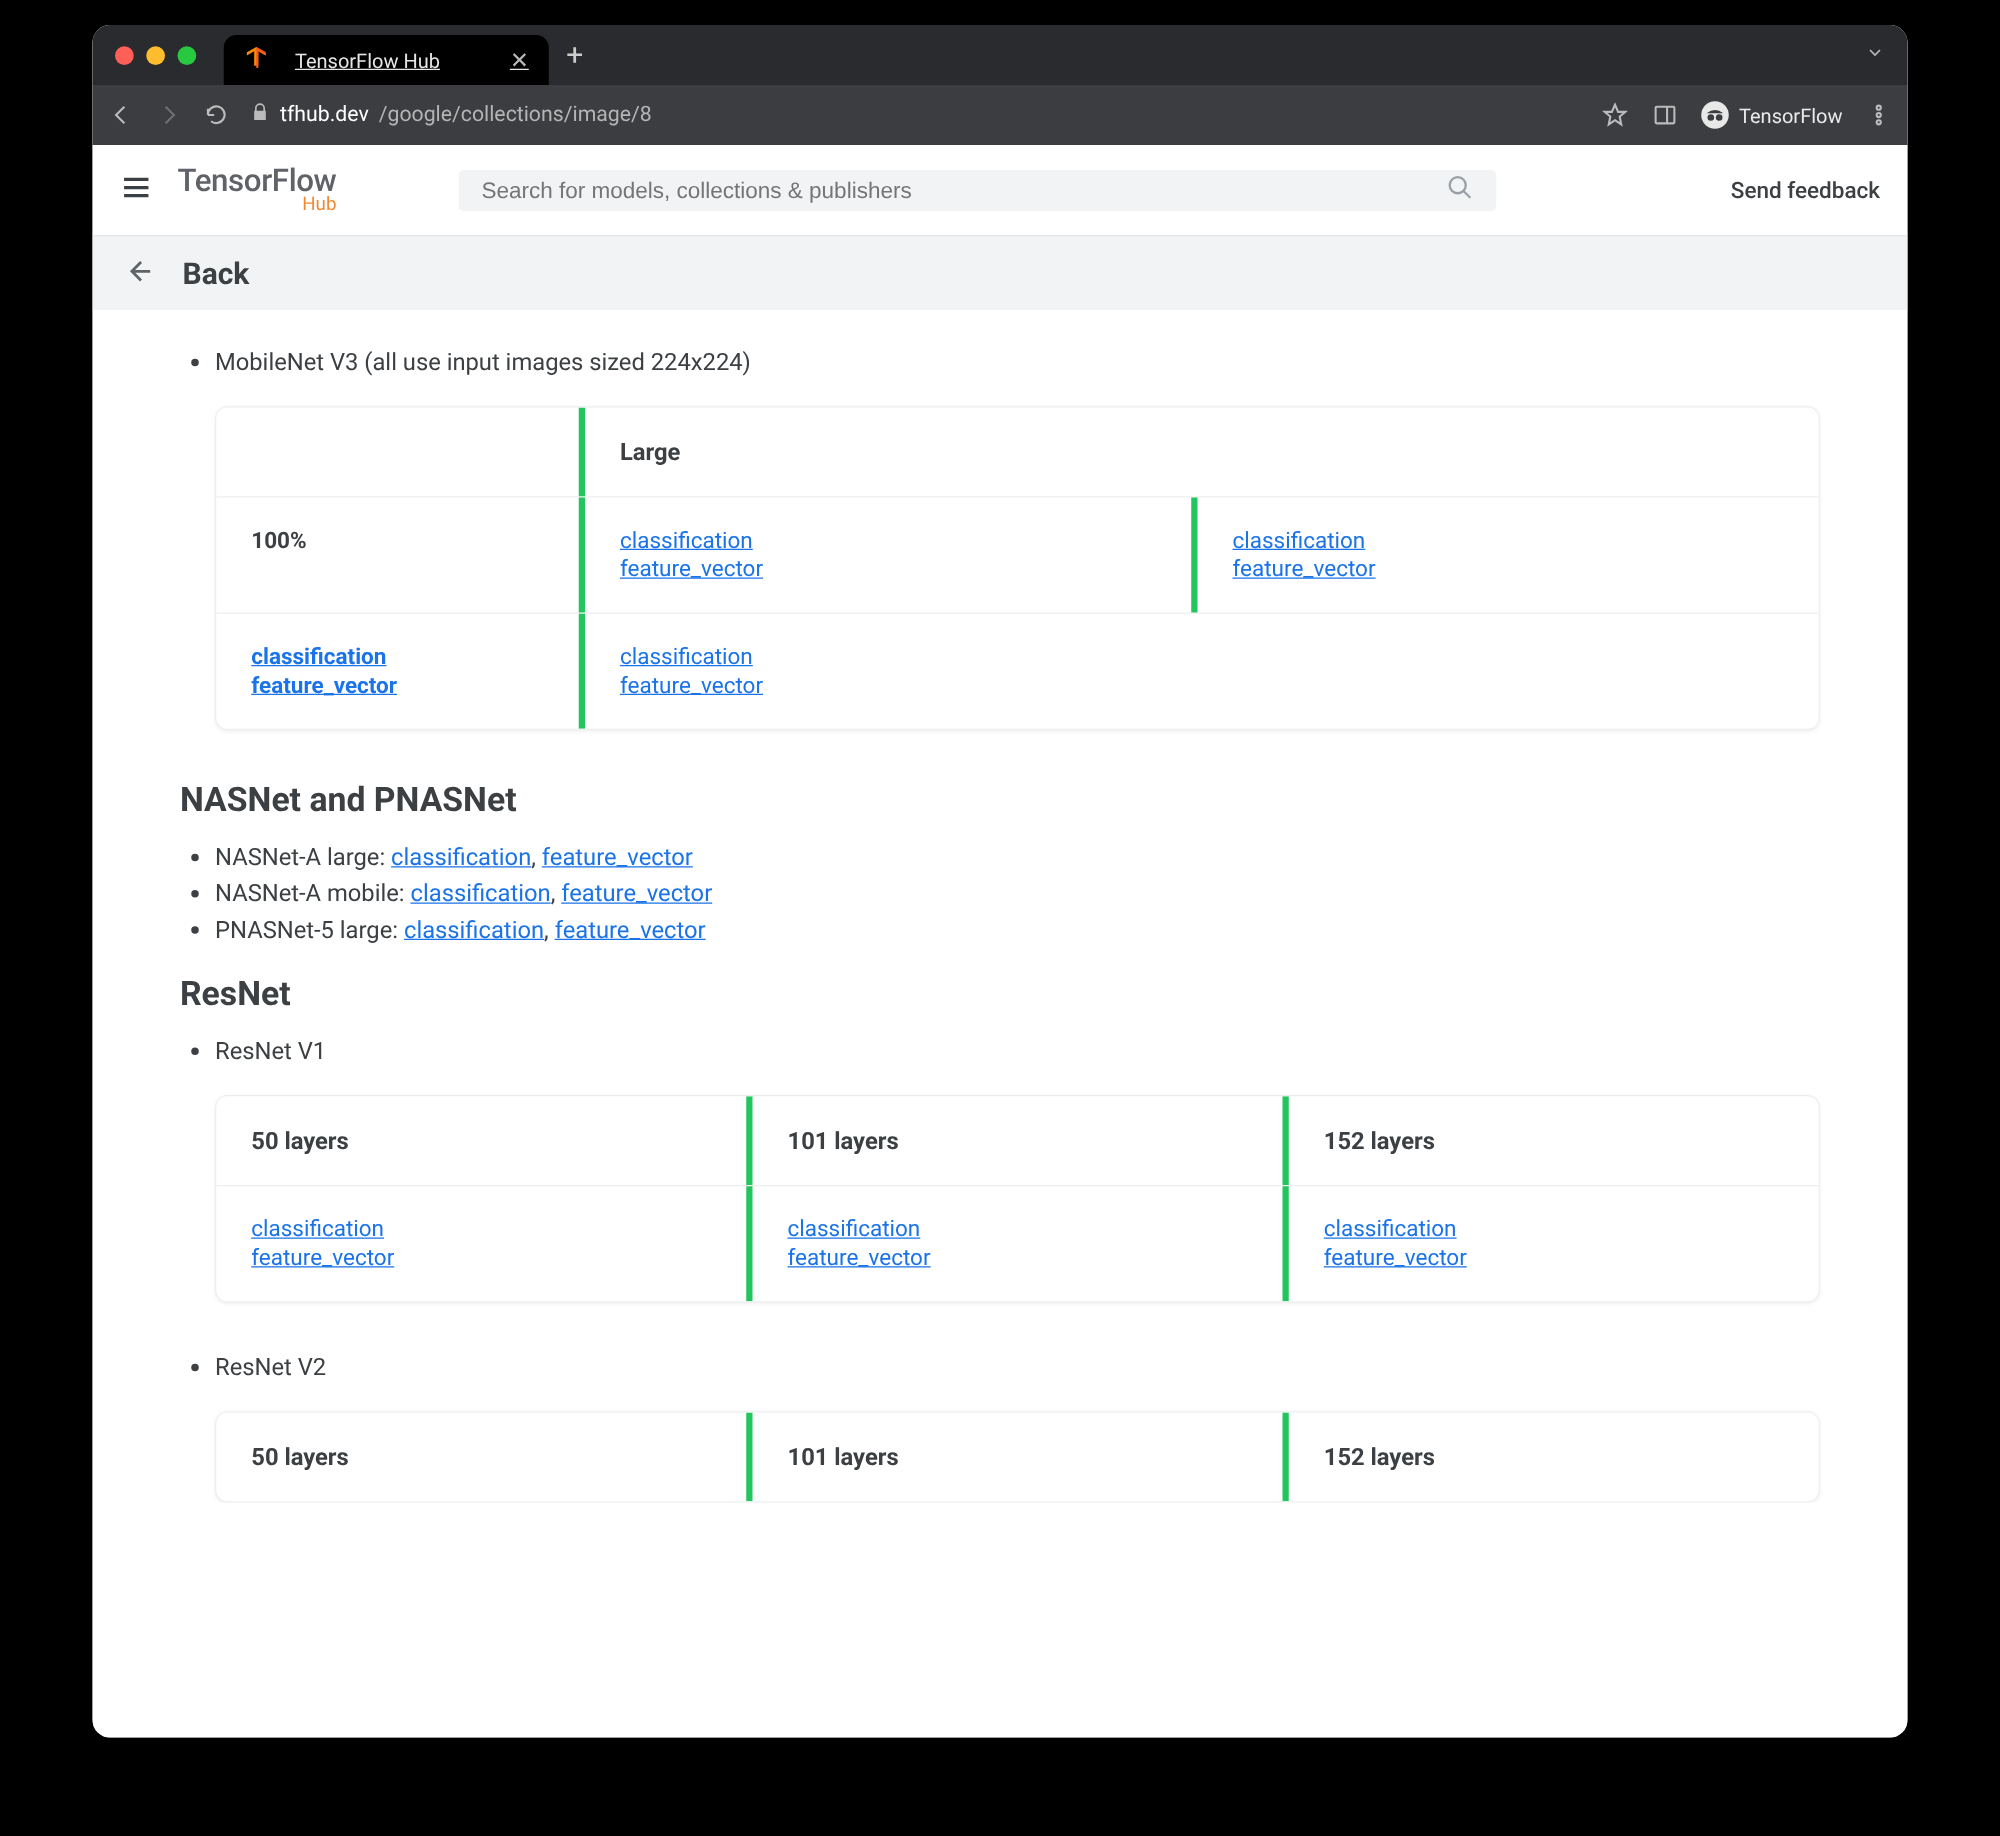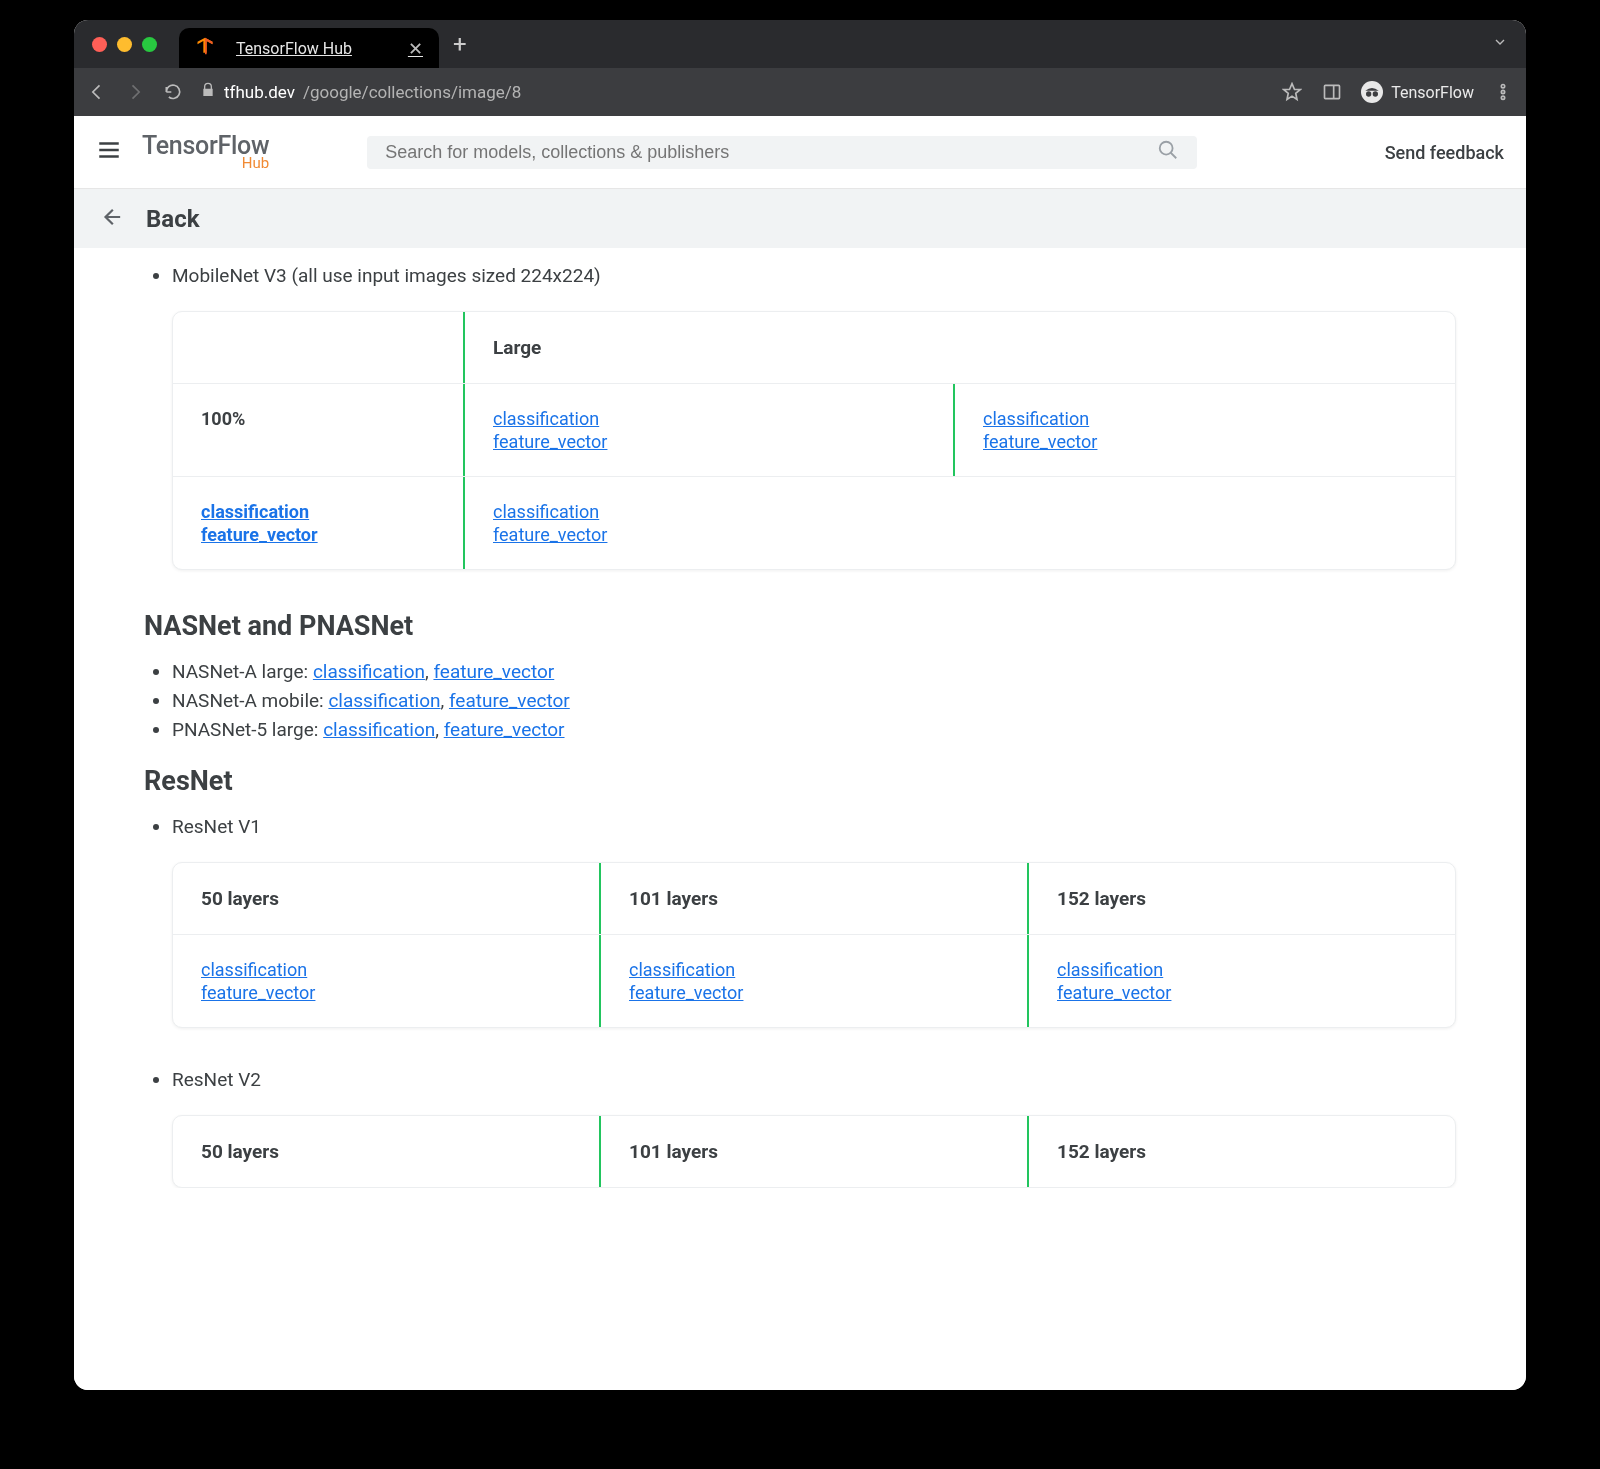--- a/index.html
+++ b/index.html
@@ -124,40 +124,40 @@
   display:flex;
   align-items:center;
   padding:0 26px;
   gap:24px;
   border-top:1px solid #e6e6e6;
 }
 .backbar .back-arrow svg { width:22px; height:22px; stroke:#5f6368; fill:none; stroke-width:2.4; }
 .backbar .back-label { font-size:24px; font-weight:700; color:#3c4043; }
 
 .content {
-  padding: 16px 70px 0 70px;
+  padding: 30px 70px 0 70px;
   color:#3c4043;
   overflow:hidden;
 }
 .bullet-item { margin-left: 28px; font-size:19px; color:#3c4043; list-style: disc; margin-bottom: 6px; }
 .bullet-item .prefix { color:#3c4043; }
 .link { color:#1a73e8; text-decoration:underline; cursor:pointer; }
 .comma { color:#3c4043; }
 
 .card-table {
   margin: 24px 0 40px 28px;
   background:#fff;
   border-radius:10px;
   border:1px solid #eceef0;
   box-shadow: 0 1px 3px rgba(60,64,67,0.08);
   overflow:hidden;
 }
 .ct-row { display:flex; }
 .ct-row + .ct-row { border-top:1px solid #eceef0; }
-.ct-cell { padding: 24px 28px; font-size:18px; color:#3c4043; border-left:2px solid #22c55e; }
+.ct-cell { padding: 24px 28px; font-size:18px; color:#3c4043; border-left:5px solid #22c55e; }
 .ct-cell:first-child { border-left:none; }
 .ct-header .ct-cell { font-weight:700; font-size:19px; }
 .ct-cell .link-block { display:flex; flex-direction:column; gap:2px; }
 
 .mv3 .ct-cell:nth-child(1){ width:290px; font-weight:700; }
 .mv3 .ct-cell:nth-child(2){ width:490px; }
 .mv3 .ct-cell:nth-child(3){ flex:1; }
 
 .rn .ct-cell { flex:1; }
 

